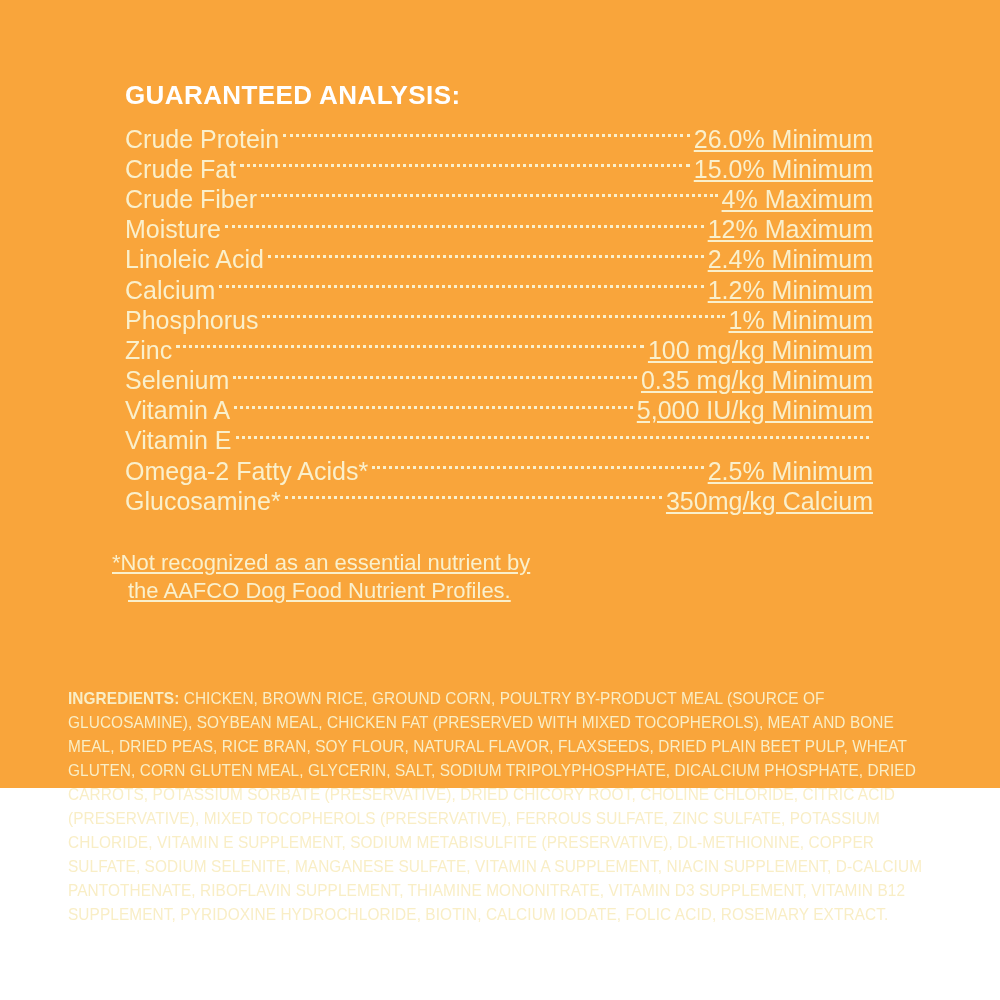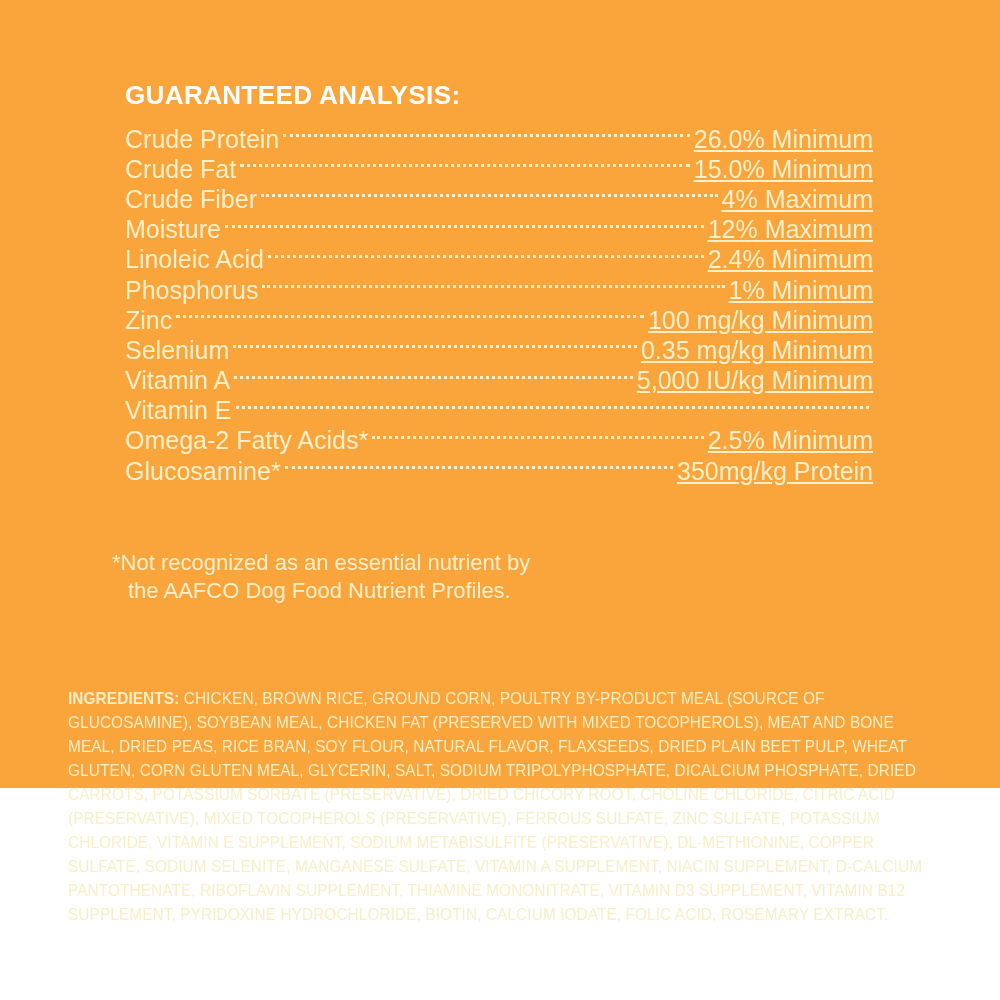--- a/index.html
+++ b/index.html
@@ -51,20 +51,21 @@
   .ga-row .value { flex: 0 0 auto; text-decoration: underline; }
   
   .footnote {
     position: absolute;
     left: 112px;
     top: 549px;
     width: 520px;
     font-size: 22px;
     line-height: 28px;
     color: #FAF0CC;
+    text-decoration: underline;
   }
   .footnote .line2 { padding-left: 16px; }
   
   .ingredients {
     position: absolute;
     left: 68px;
     top: 670px;
     width: 952px;
     font-size: 17px;
     line-height: 24px;
@@ -108,20 +109,25 @@
           <span class="leader"></span>
           <span class="value">12% Maximum</span>
         </div>
 
         <div class="ga-row">
           <span class="nutrient">Linoleic Acid</span>
           <span class="leader"></span>
           <span class="value">2.4% Minimum</span>
         </div>
 
+        <div class="ga-row">
+          <span class="nutrient">Calcium</span>
+          <span class="leader"></span>
+          <span class="value">1.2% Minimum</span>
+        </div>
 
         <div class="ga-row">
           <span class="nutrient">Phosphorus</span>
           <span class="leader"></span>
           <span class="value">1% Minimum</span>
         </div>
 
         <div class="ga-row">
           <span class="nutrient">Zinc</span>
           <span class="leader"></span>
@@ -148,21 +154,21 @@
         <div class="ga-row">
           <span class="nutrient">Omega-2 Fatty Acids*</span>
           <span class="leader"></span>
           <span class="value">2.5% Minimum</span>
         </div>
 
 
         <div class="ga-row">
           <span class="nutrient">Glucosamine*</span>
           <span class="leader"></span>
-          <span class="value">350mg/kg Protein</span>
+          <span class="value">350mg/kg Calcium</span>
         </div>
       </div>
   </section>
 
   <div class="footnote">
     <div class="line1">*Not recognized as an essential nutrient by</div>
     <div class="line2">the AAFCO Dog Food Nutrient Profiles.</div>
   </div>
 
   <p class="ingredients">

